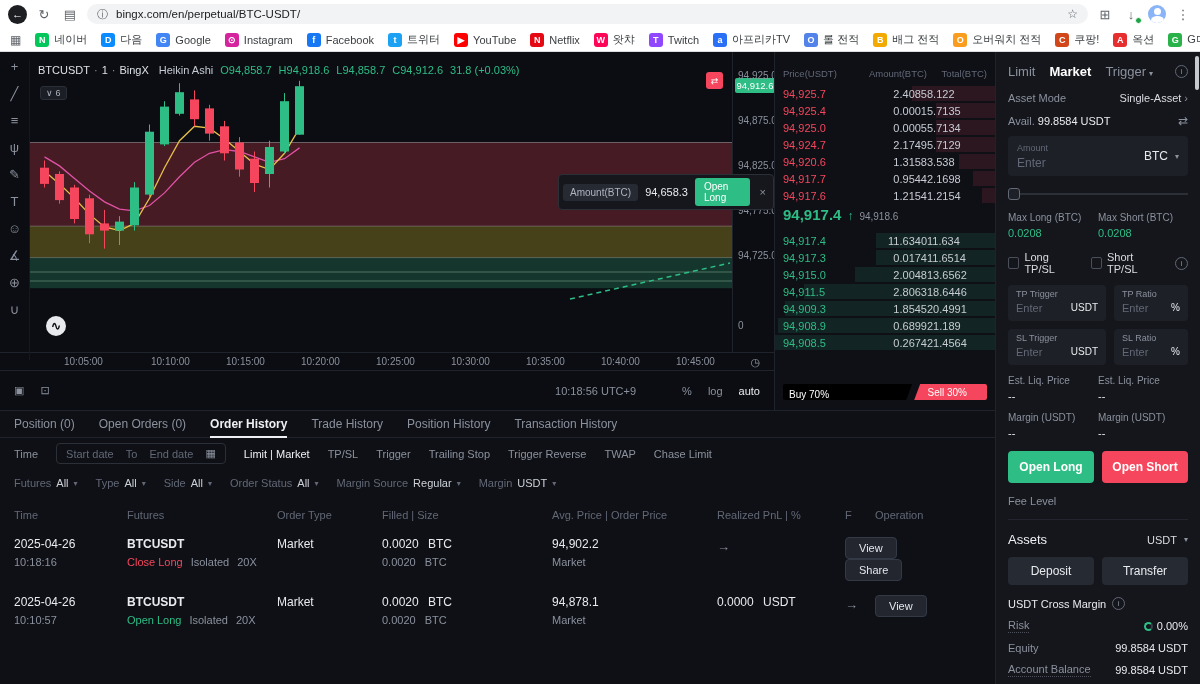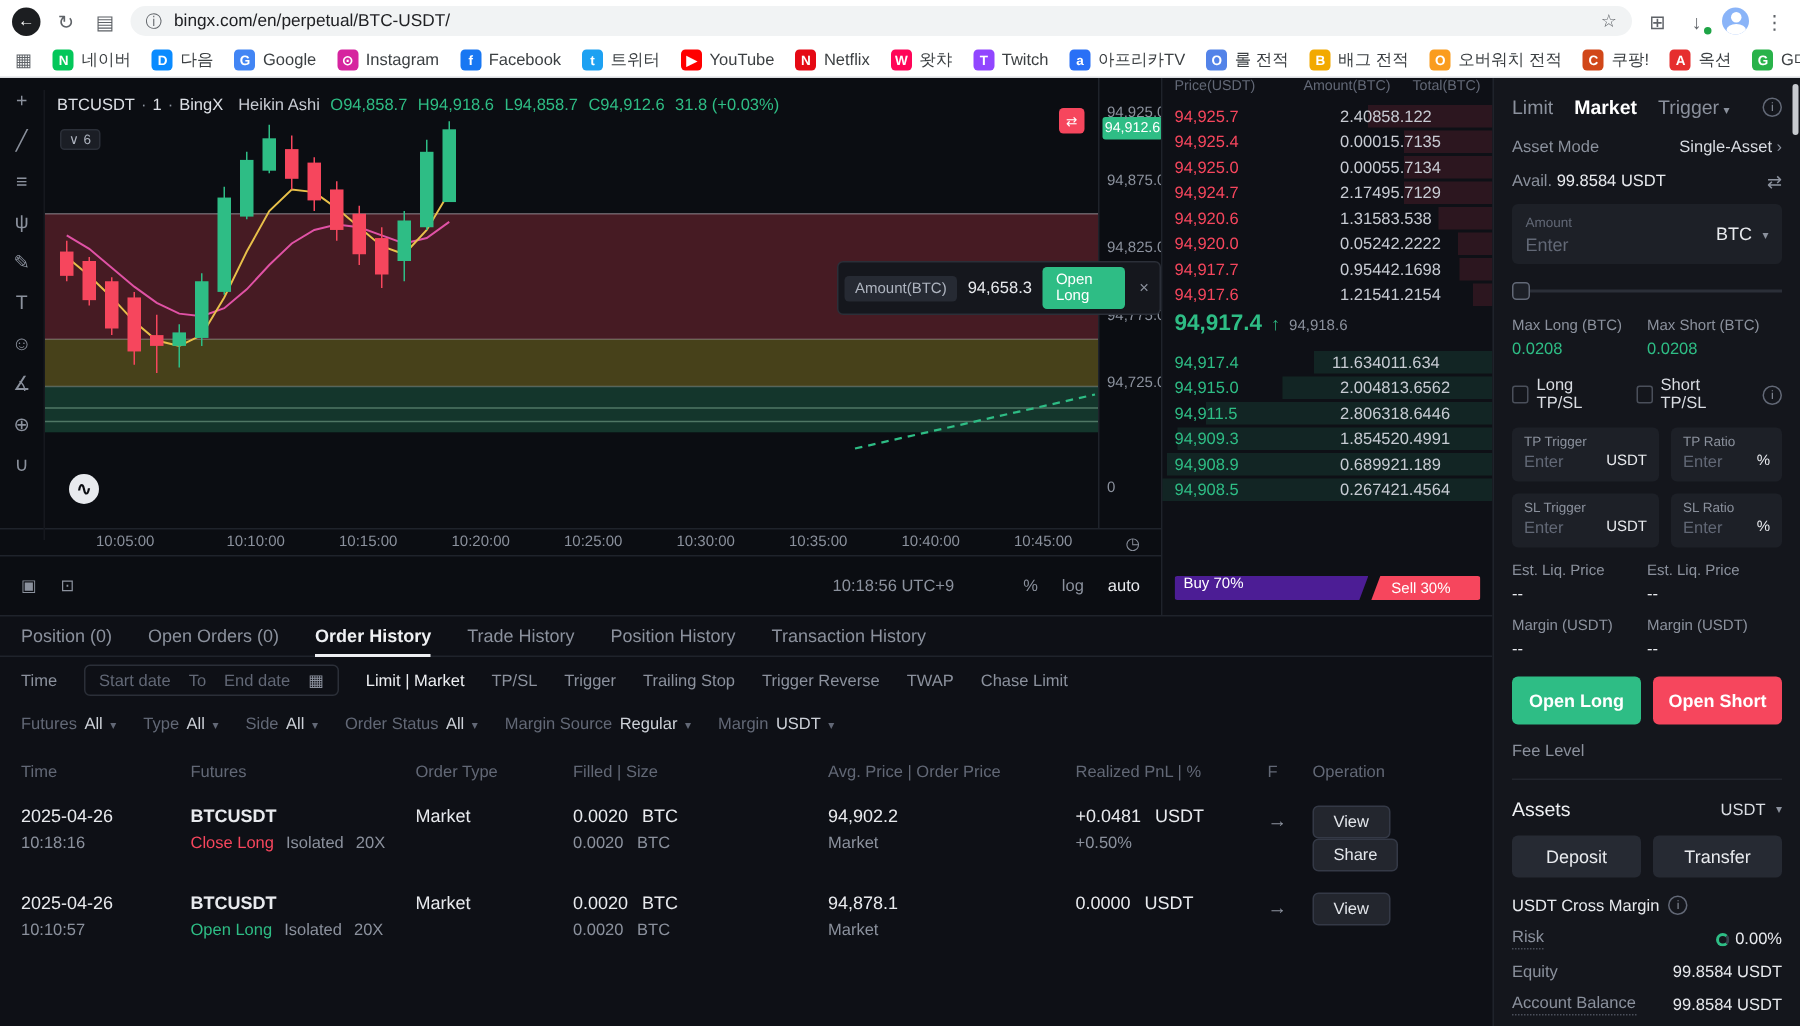--- a/index.html
+++ b/index.html
@@ -50,36 +50,36 @@
 .price-tag{position:absolute;left:2px;width:40px;height:15px;background:#2ebd85;border-radius:2px;color:#fff;font-size:9.5px;display:flex;align-items:center;justify-content:center}
 .axis-zero{position:absolute;left:5px;top:268px}
 .time-axis{position:absolute;left:0;right:0;top:300px;height:18px;border-top:1px solid #1f232b;font-size:10px;color:#8b919d;z-index:3}
 .ttick{position:absolute;top:3px}
 .axis-clock{position:absolute;right:14px;top:3px;font-size:11px}
 .chart-footer{position:absolute;left:0;right:0;top:318px;height:40px;border-top:1px solid #1f232b;display:flex;align-items:center;padding:0 14px;gap:16px;font-size:11px;color:#8b919d}
 .cf-time{margin-left:auto;margin-right:30px}
 .cf-opt.active{color:#e8eaee}
 
 .orderbook{width:220px;flex:none;background:#0e1016;display:flex;flex-direction:column;font-size:11px}
-.ob-head{display:flex;padding:0 8px 2px;font-size:9.5px;color:#626876}
+.ob-head{display:flex;padding:16px 8px 2px;font-size:9.5px;color:#626876}
 .ob-h-price{width:68px}
 .ob-h-amt{flex:1;text-align:right}
 .ob-h-total{width:60px;text-align:right}
 .ob-asks{padding-top:4px}
 .ob-row{position:relative;display:flex;align-items:center;height:17px;padding:0 8px;cursor:pointer}
 .ob-depth{position:absolute;right:0;top:1px;bottom:1px;display:block}
 .ob-price{width:68px;position:relative}
 .ob-amt{flex:1;text-align:right;color:#c7cbd3;position:relative}
 .ob-total{width:60px;text-align:left;color:#c7cbd3;position:relative}
 .ob-mid{display:flex;align-items:baseline;gap:6px;padding:0 8px;height:24px;margin:2px 0}
 .ob-mid-price{color:#2ebd85;font-size:15px;font-weight:bold}
 .ob-mid-arrow{color:#2ebd85;font-size:12px}
 .ob-mid-mark{color:#8b919d;font-size:10px}
 .ob-ratio{margin:auto 8px 10px;display:flex;height:16px;font-size:10px;color:#fff;gap:2px}
-.ob-buy{flex-basis:0;background:#4c1d95;display:flex;align-items:flex-start;padding-left:6px;clip-path:polygon(0 0,100% 0,calc(100% - 6px) 100%,0 100%);border-radius:2px 0 0 2px;overflow:hidden}
+.ob-buy{flex-basis:0;background:#000000;display:flex;align-items:flex-end;padding-left:6px;clip-path:polygon(0 0,100% 0,calc(100% - 6px) 100%,0 100%);border-radius:2px 0 0 2px;overflow:hidden}
 .ob-sell{flex-basis:0;background:#f6465d;display:flex;align-items:center;justify-content:flex-end;padding-right:20px;clip-path:polygon(6px 0,100% 0,100% 100%,0 100%);border-radius:0 2px 2px 0;overflow:hidden}
 
 .bottom-panel{height:274px;border-top:1px solid #1f232b;background:#0e1016;overflow:hidden}
 .bp-tabs{height:27px;display:flex;align-items:center;gap:24px;padding:0 14px;border-bottom:1px solid #1f232b;font-size:12px;color:#8b919d}
 .bp-tab{position:relative;cursor:pointer}
 .bp-tab.active{color:#eef0f3;font-weight:bold}
 .bp-tab.active::after{content:"";position:absolute;left:0;right:0;bottom:-7px;height:2px;background:#eef0f3}
 .bp-filter1{height:31px;display:flex;align-items:center;gap:18px;padding:0 14px;font-size:11px;color:#8b919d}
 .date-box{display:flex;align-items:center;gap:12px;border:1px solid #2b2f38;border-radius:4px;padding:3px 9px;color:#626876;cursor:pointer}
 .cal-ic{color:#8b919d}
@@ -403,26 +403,20 @@
                 <span class="ob-amt">2.1749</span>
                 <span class="ob-total">5.7129</span>
               </div>
               <div class="ob-row">
                 <i class="ob-depth" style="width: 16.5%; background: rgba(246, 70, 93, 0.13);"></i>
                 <span class="ob-price" style="color: rgb(246, 70, 93);">94,920.6</span>
                 <span class="ob-amt">1.3158</span>
                 <span class="ob-total">3.538</span>
               </div>
               <div class="ob-row">
-                <i class="ob-depth" style="width: 10.4%; background: rgba(246, 70, 93, 0.13);"></i>
-                <span class="ob-price" style="color: rgb(246, 70, 93);">94,920.0</span>
-                <span class="ob-amt">0.0524</span>
-                <span class="ob-total">2.2222</span>
-              </div>
-              <div class="ob-row">
                 <i class="ob-depth" style="width: 10.1%; background: rgba(246, 70, 93, 0.13);"></i>
                 <span class="ob-price" style="color: rgb(246, 70, 93);">94,917.7</span>
                 <span class="ob-amt">0.9544</span>
                 <span class="ob-total">2.1698</span>
               </div>
               <div class="ob-row">
                 <i class="ob-depth" style="width: 5.7%; background: rgba(246, 70, 93, 0.13);"></i>
                 <span class="ob-price" style="color: rgb(246, 70, 93);">94,917.6</span>
                 <span class="ob-amt">1.2154</span>
                 <span class="ob-total">1.2154</span>
@@ -432,20 +426,26 @@
             <span class="ob-mid-price">94,917.4</span>
             <span class="ob-mid-arrow">↑</span>
             <span class="ob-mid-mark">94,918.6</span>
           </div>
           <div class="ob-bids">
               <div class="ob-row">
                 <i class="ob-depth" style="width: 54.2%; background: rgba(46, 189, 133, 0.13);"></i>
                 <span class="ob-price" style="color: rgb(46, 189, 133);">94,917.4</span>
                 <span class="ob-amt">11.6340</span>
                 <span class="ob-total">11.634</span>
+              </div>
+              <div class="ob-row">
+                <i class="ob-depth" style="width: 54.3%; background: rgba(46, 189, 133, 0.13);"></i>
+                <span class="ob-price" style="color: rgb(46, 189, 133);">94,917.3</span>
+                <span class="ob-amt">0.0174</span>
+                <span class="ob-total">11.6514</span>
               </div>
               <div class="ob-row">
                 <i class="ob-depth" style="width: 63.6%; background: rgba(46, 189, 133, 0.13);"></i>
                 <span class="ob-price" style="color: rgb(46, 189, 133);">94,915.0</span>
                 <span class="ob-amt">2.0048</span>
                 <span class="ob-total">13.6562</span>
               </div>
               <div class="ob-row">
                 <i class="ob-depth" style="width: 86.9%; background: rgba(46, 189, 133, 0.13);"></i>
                 <span class="ob-price" style="color: rgb(46, 189, 133);">94,911.5</span>
@@ -566,24 +566,20 @@
                   <div class="l1">Market</div>
                 </div>
                 <div class="cell">
                   <div class="l1 ws">0.0020 BTC</div>
                   <div class="l2 ws">0.0020 BTC</div>
                 </div>
                 <div class="cell">
                   <div class="l1">94,902.2</div>
                   <div class="l2">Market</div>
                 </div>
-                <div class="cell">
-                  <div class="l1 ws pnl-green">+0.0481 USDT</div>
-                  <div class="l2 pnl-green">+0.50%</div>
-                </div>
                 <div class="cell arrow-cell">→</div>
                 <div class="cell"><span class="op-btn">View</span><span class="op-btn">Share</span></div>
               </div>
               <div class="bpt-row">
                 <div class="cell">
                   <div class="l1">2025-04-26</div>
                   <div class="l2">10:10:57</div>
                 </div>
                 <div class="cell">
                   <div class="l1 bold">BTCUSDT</div>

